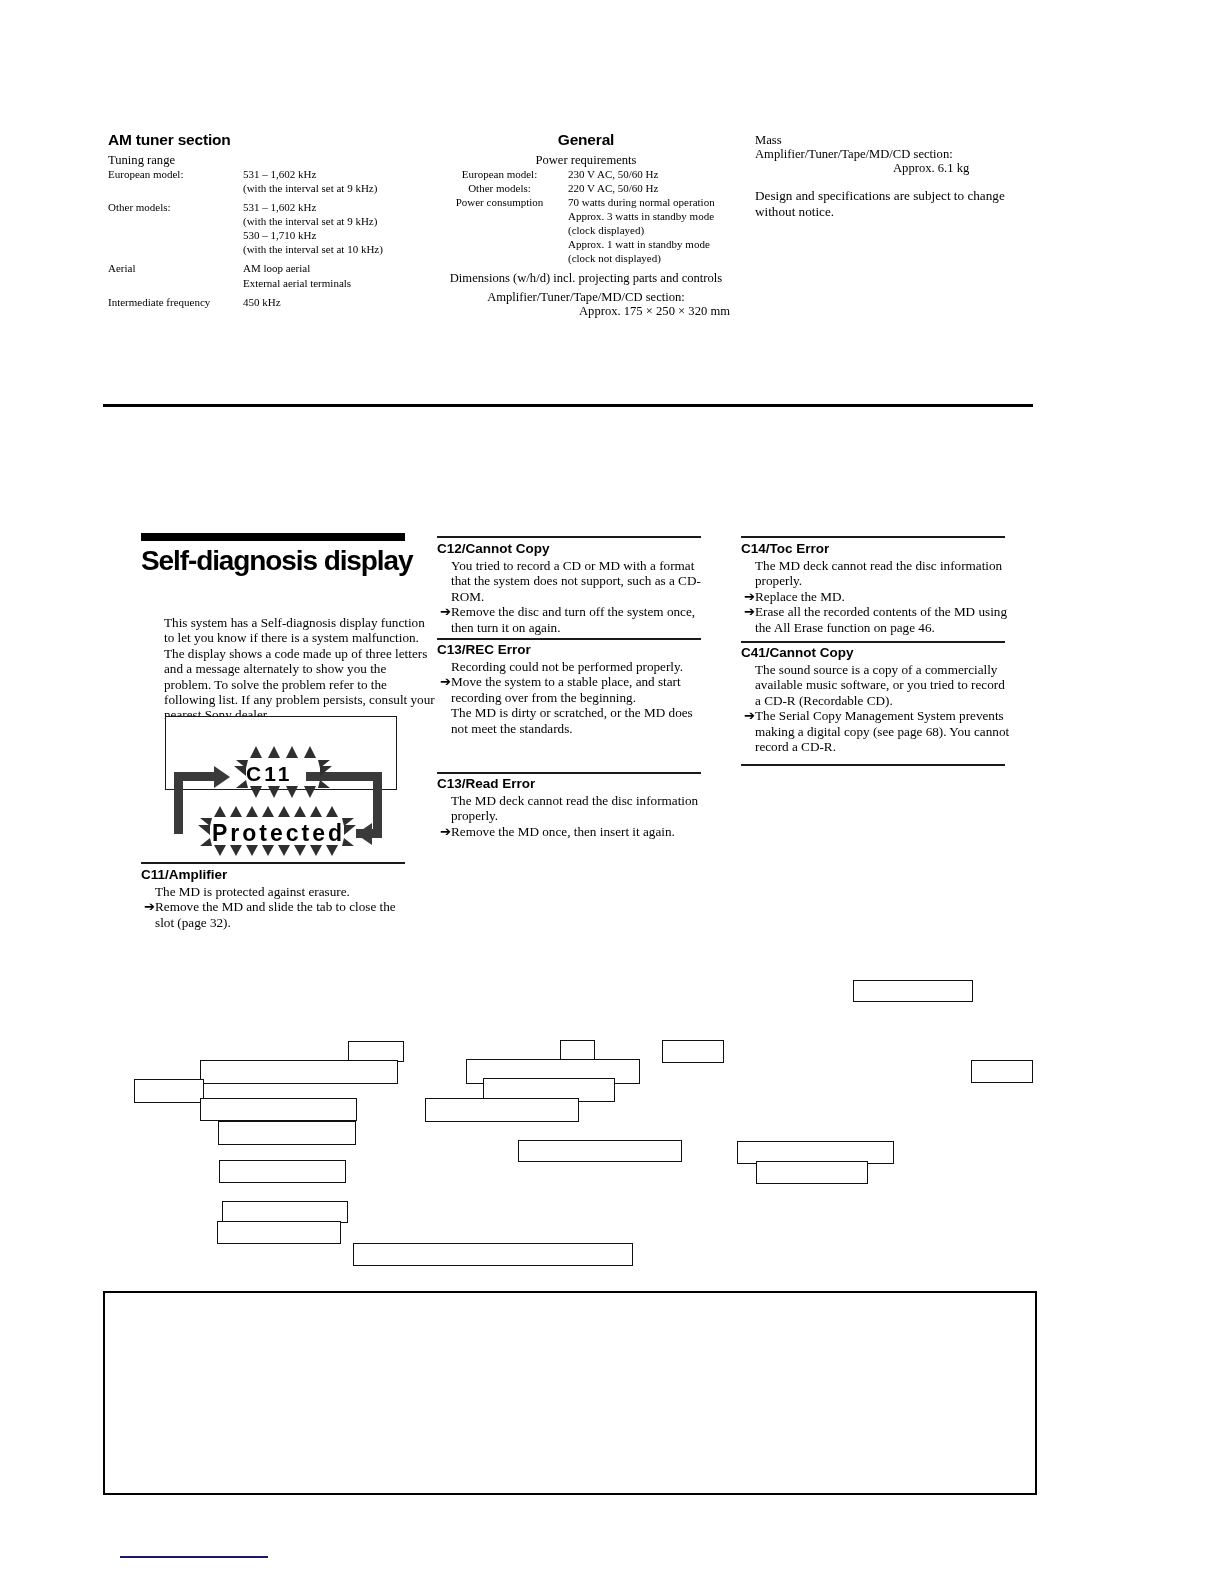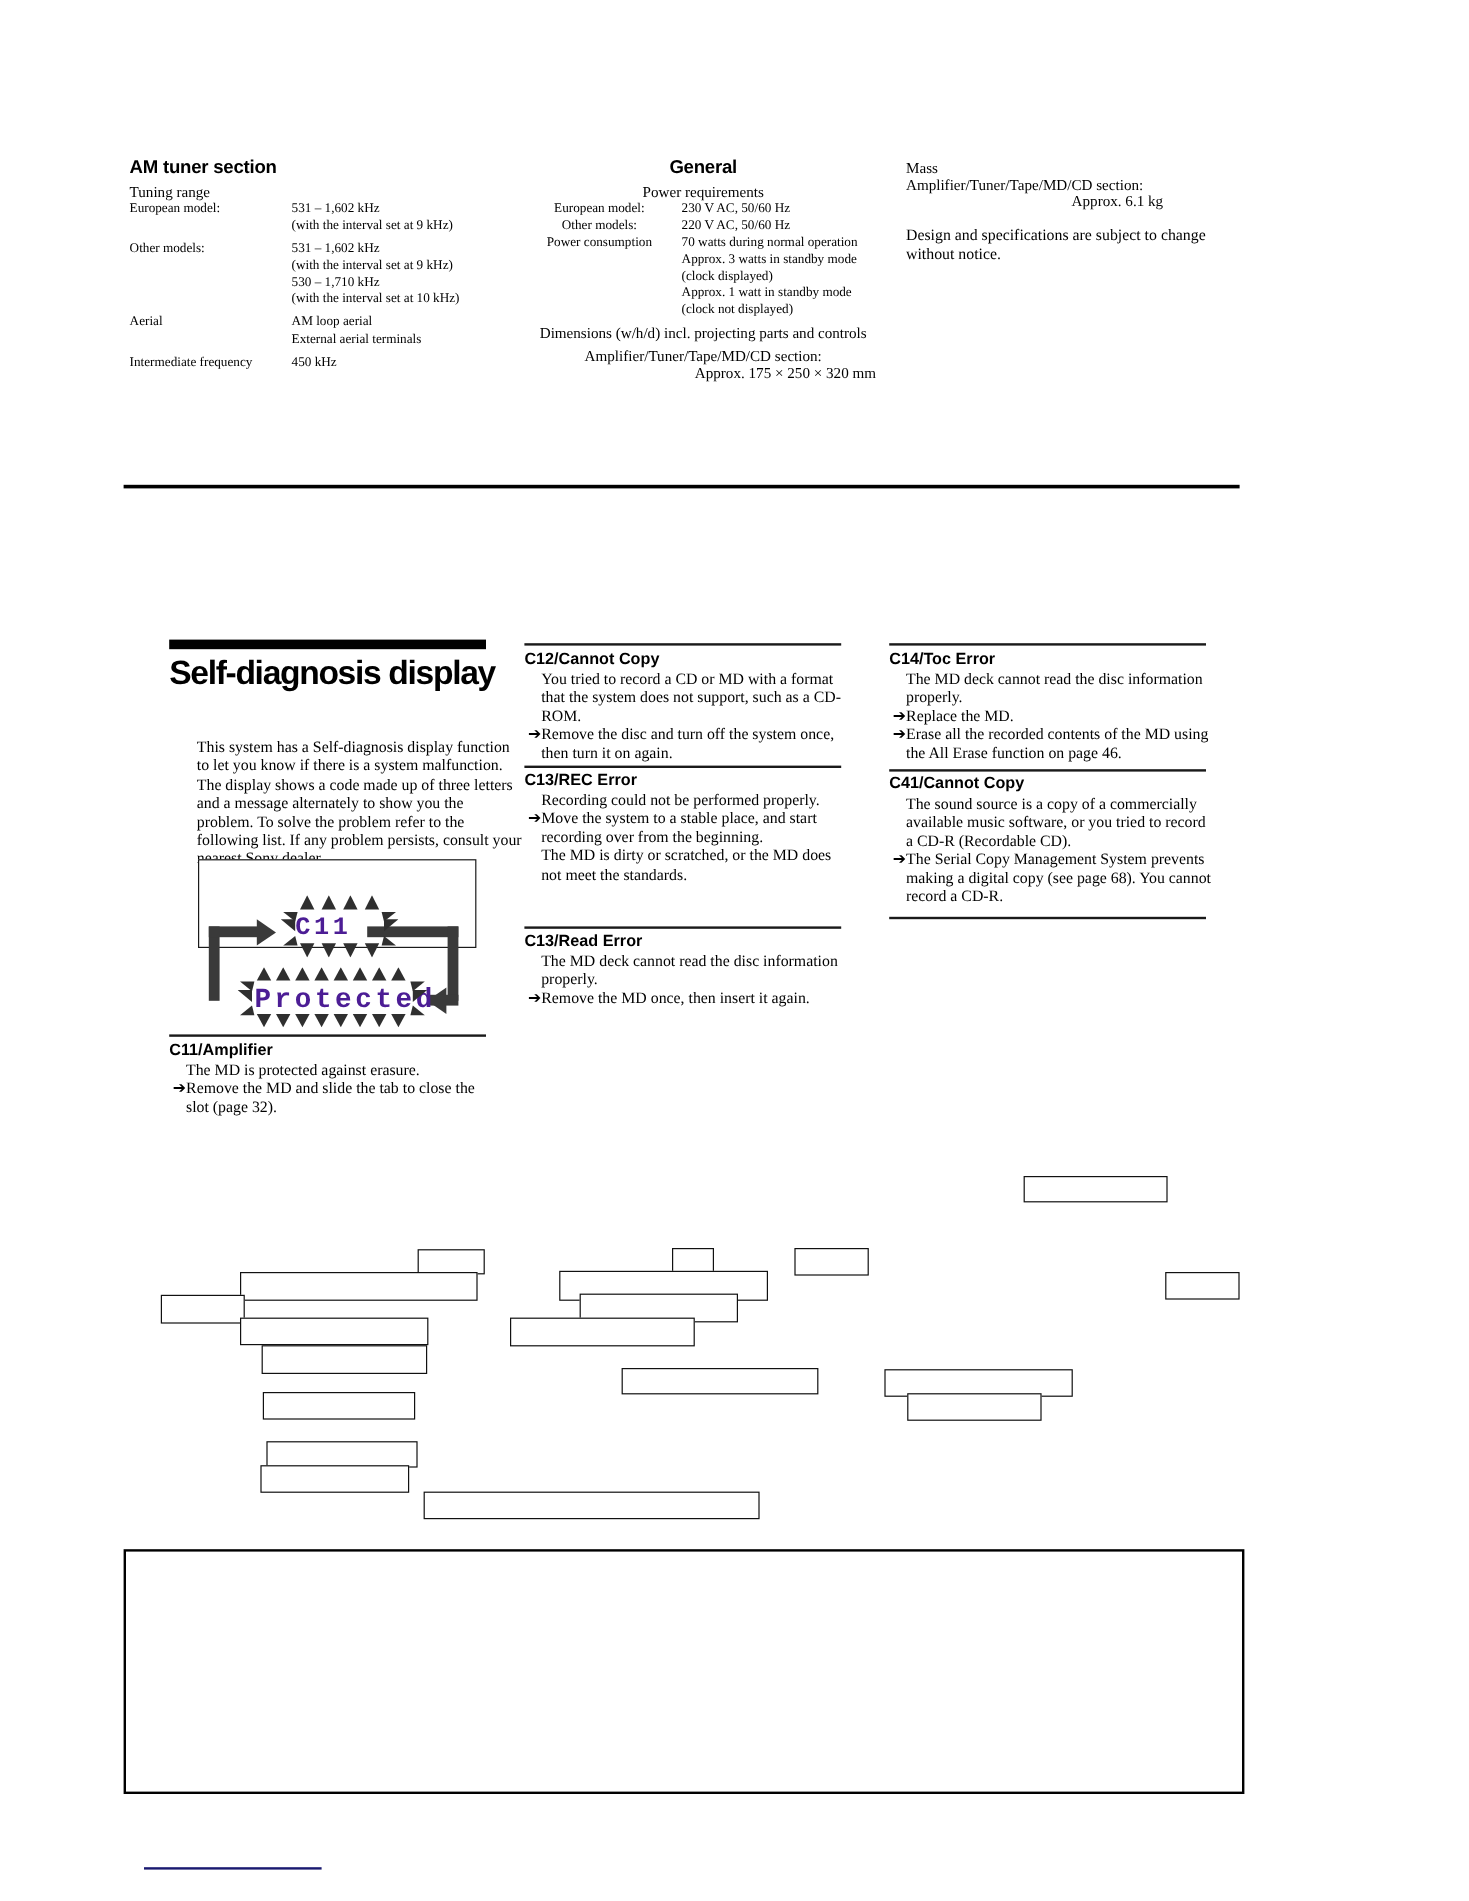--- a/index.html
+++ b/index.html
@@ -81,24 +81,24 @@
   }
 
   
   .illus-frame {
     position: absolute;
     border: 1.5px solid #1a1a1a;
     background: #ffffff;
   }
   .dotmx {
     position: absolute;
-    font-family: Liberation Mono, monospace;
+    font-family: Liberation Sans, sans-serif;
     font-weight: bold;
     letter-spacing: 3px;
-    color: #4c1d95;
+    color: #000000;
   }
   .arrow-bar { position: absolute; background: #3a3a3a; }
   .tri { position: absolute; width: 0; height: 0; }
 
   
   .err-rule {
     position: absolute;
     height: 1.6px;
     background: #1a1a1a;
   }

